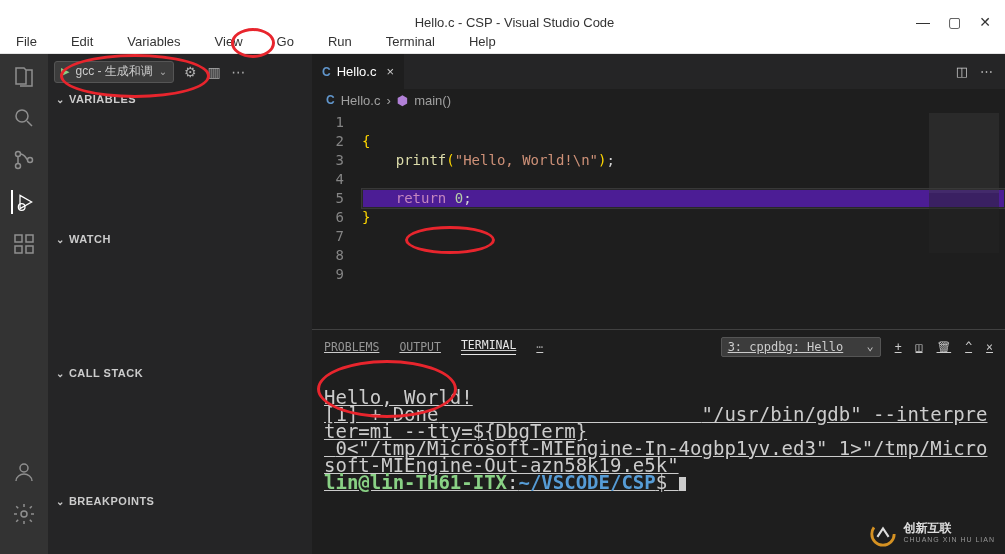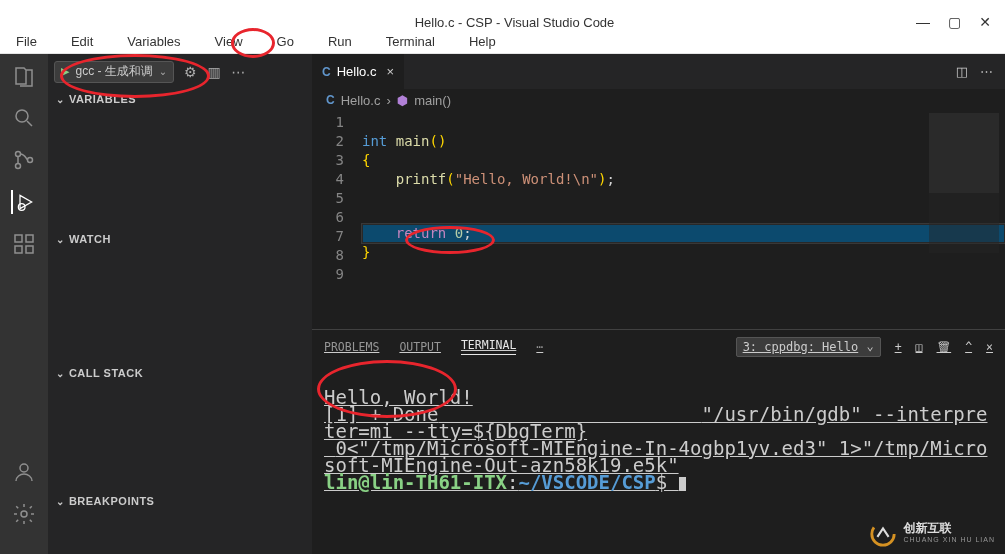--- a/index.html
+++ b/index.html
@@ -35,37 +35,37 @@
 .tab-icon { color: #6196cc; font-weight: bold; font-size: 12px; }
 .tab-close { color: #ccc; margin-left: 4px; }
 .tabs-right { margin-left: auto; display: flex; align-items: center; gap: 12px; padding-right: 12px; color: #ccc; }
 .breadcrumb { height: 22px; display: flex; align-items: center; padding-left: 14px; gap: 6px; color: #a0a0a0; font-size: 13px; }
 .bc-icon { color: #6196cc; font-weight: bold; font-size: 12px; }
 .bc-cube { color: #b180d7;}
 .editor-body { flex: 1; position: relative; font-family: Consolas, monospace; font-size: 14px; display: flex; overflow: hidden; }
 .gutter { width: 50px; text-align: right; padding-right: 18px; color: #858585; line-height: 19px; padding-top: 2px;}
 .code { flex: 1; line-height: 19px; position: relative; padding-top: 2px;}
 .line { white-space: pre; height: 19px;}
-.line.current { background: #0c4a6e; box-shadow: inset 0 0 0 1px #282828; outline: 1px solid #383838; margin-top: 16px;}
+.line.current { background: #4c1d95; box-shadow: inset 0 0 0 1px #282828; outline: 1px solid #383838;}
 .hl-pp { color: #c586c0; }
 .hl-inc { color: #ce9178; }
 .hl-kw { color: #569cd6; }
 .hl-fn { color: #dcdcaa; }
 .hl-br { color: #ffd700; }
 .hl-str { color: #ce9178; }
 .hl-num { color: #b5cea8; }
 .hl-ret { color: #c586c0; }
 .hl-punc { color: #d4d4d4; }
 .minimap { position: absolute; top: 2px; right: 6px; width: 70px; height: 140px; background: #252526; opacity: 0.45; }
 .minimap-hl { position: absolute; top: 0; left: 0; right: 0; height: 80px; background: #3a3a3a;}
 .panel { height: 225px; background: #1e1e1e; border-top: 1px solid #414141; display: flex; flex-direction: column; font-family: Consolas, monospace; font-size: 13px; color: #ccc; text-decoration: underline; }
 .panel-tabs { display: flex; align-items: center; height: 33px; padding: 0 12px; gap: 20px; color: #969696; font-size: 11.5px; }
 .panel-tab.active { color: #e7e7e7; border-bottom: 1px solid #e7e7e7; padding-bottom: 2px; }
 .panel-right { margin-left: auto; display: flex; align-items: center; gap: 14px; }
-.term-select { background: #3c3c3c; border: 1px solid #555; color: #ccc; padding: 2px 20px 2px 6px; font-size: 12px; border-radius: 2px; position: relative; width: 145px;}
+.term-select { background: #3c3c3c; border: 1px solid #555; color: #ccc; padding: 2px 20px 2px 6px; font-size: 12px; border-radius: 2px; position: relative; width: 160px;}
 .term-select::after{content:"⌄"; position:absolute; right:6px; top:1px; color:#ccc}
 .panel-icon { color: #ccc; }
 .term-body { flex: 1; padding: 6px 12px; white-space: pre-wrap; word-break: break-all; line-height: 17px; font-size: 19px;}
 .t-green { color: #89d185; font-weight: bold; }
 .t-blue { color: #569cd6; font-weight: bold; }
 .t-cursor { background: #ccc; display: inline-block; width: 7px; height: 14px; vertical-align: middle;}
 .watermark { position: absolute; right: 10px; bottom: 6px; display: flex; align-items: center; gap: 6px; opacity: 0.85; z-index: 50;}
 .wm-logo { width: 28px; height: 28px; }
 .wm-text { display: flex; flex-direction: column; line-height: 12px; color: #fff; font-size: 12px; font-weight: bold;}
 .wm-sub { font-size: 7px; letter-spacing: 1px; color: #aaa; font-weight: normal;}
@@ -206,21 +206,20 @@
           <div>3</div>
           <div>4</div>
           <div>5</div>
           <div>6</div>
           <div>7</div>
           <div>8</div>
           <div>9</div>
       </div>
       <div class="code">
 <div class="line"></div>
-<div class="line"><span class="hl-kw">int</span> <span class="hl-fn">main</span><span class="hl-br">()</span></div>
 <div class="line"><span class="hl-br">{</span></div>
 <div class="line">    <span class="hl-fn">printf</span><span class="hl-br">(</span><span class="hl-str">"Hello, World!\n"</span><span class="hl-br">)</span><span class="hl-punc">;</span></div>
 <div class="line"></div>
 <div class="line current">    <span class="hl-ret">return</span> <span class="hl-num">0</span><span class="hl-punc">;</span></div>
 <div class="line"><span class="hl-br">}</span></div>
 <div class="line"></div>
         <div class="minimap">
             <div class="minimap-hl"></div>
           </div>
       </div>

